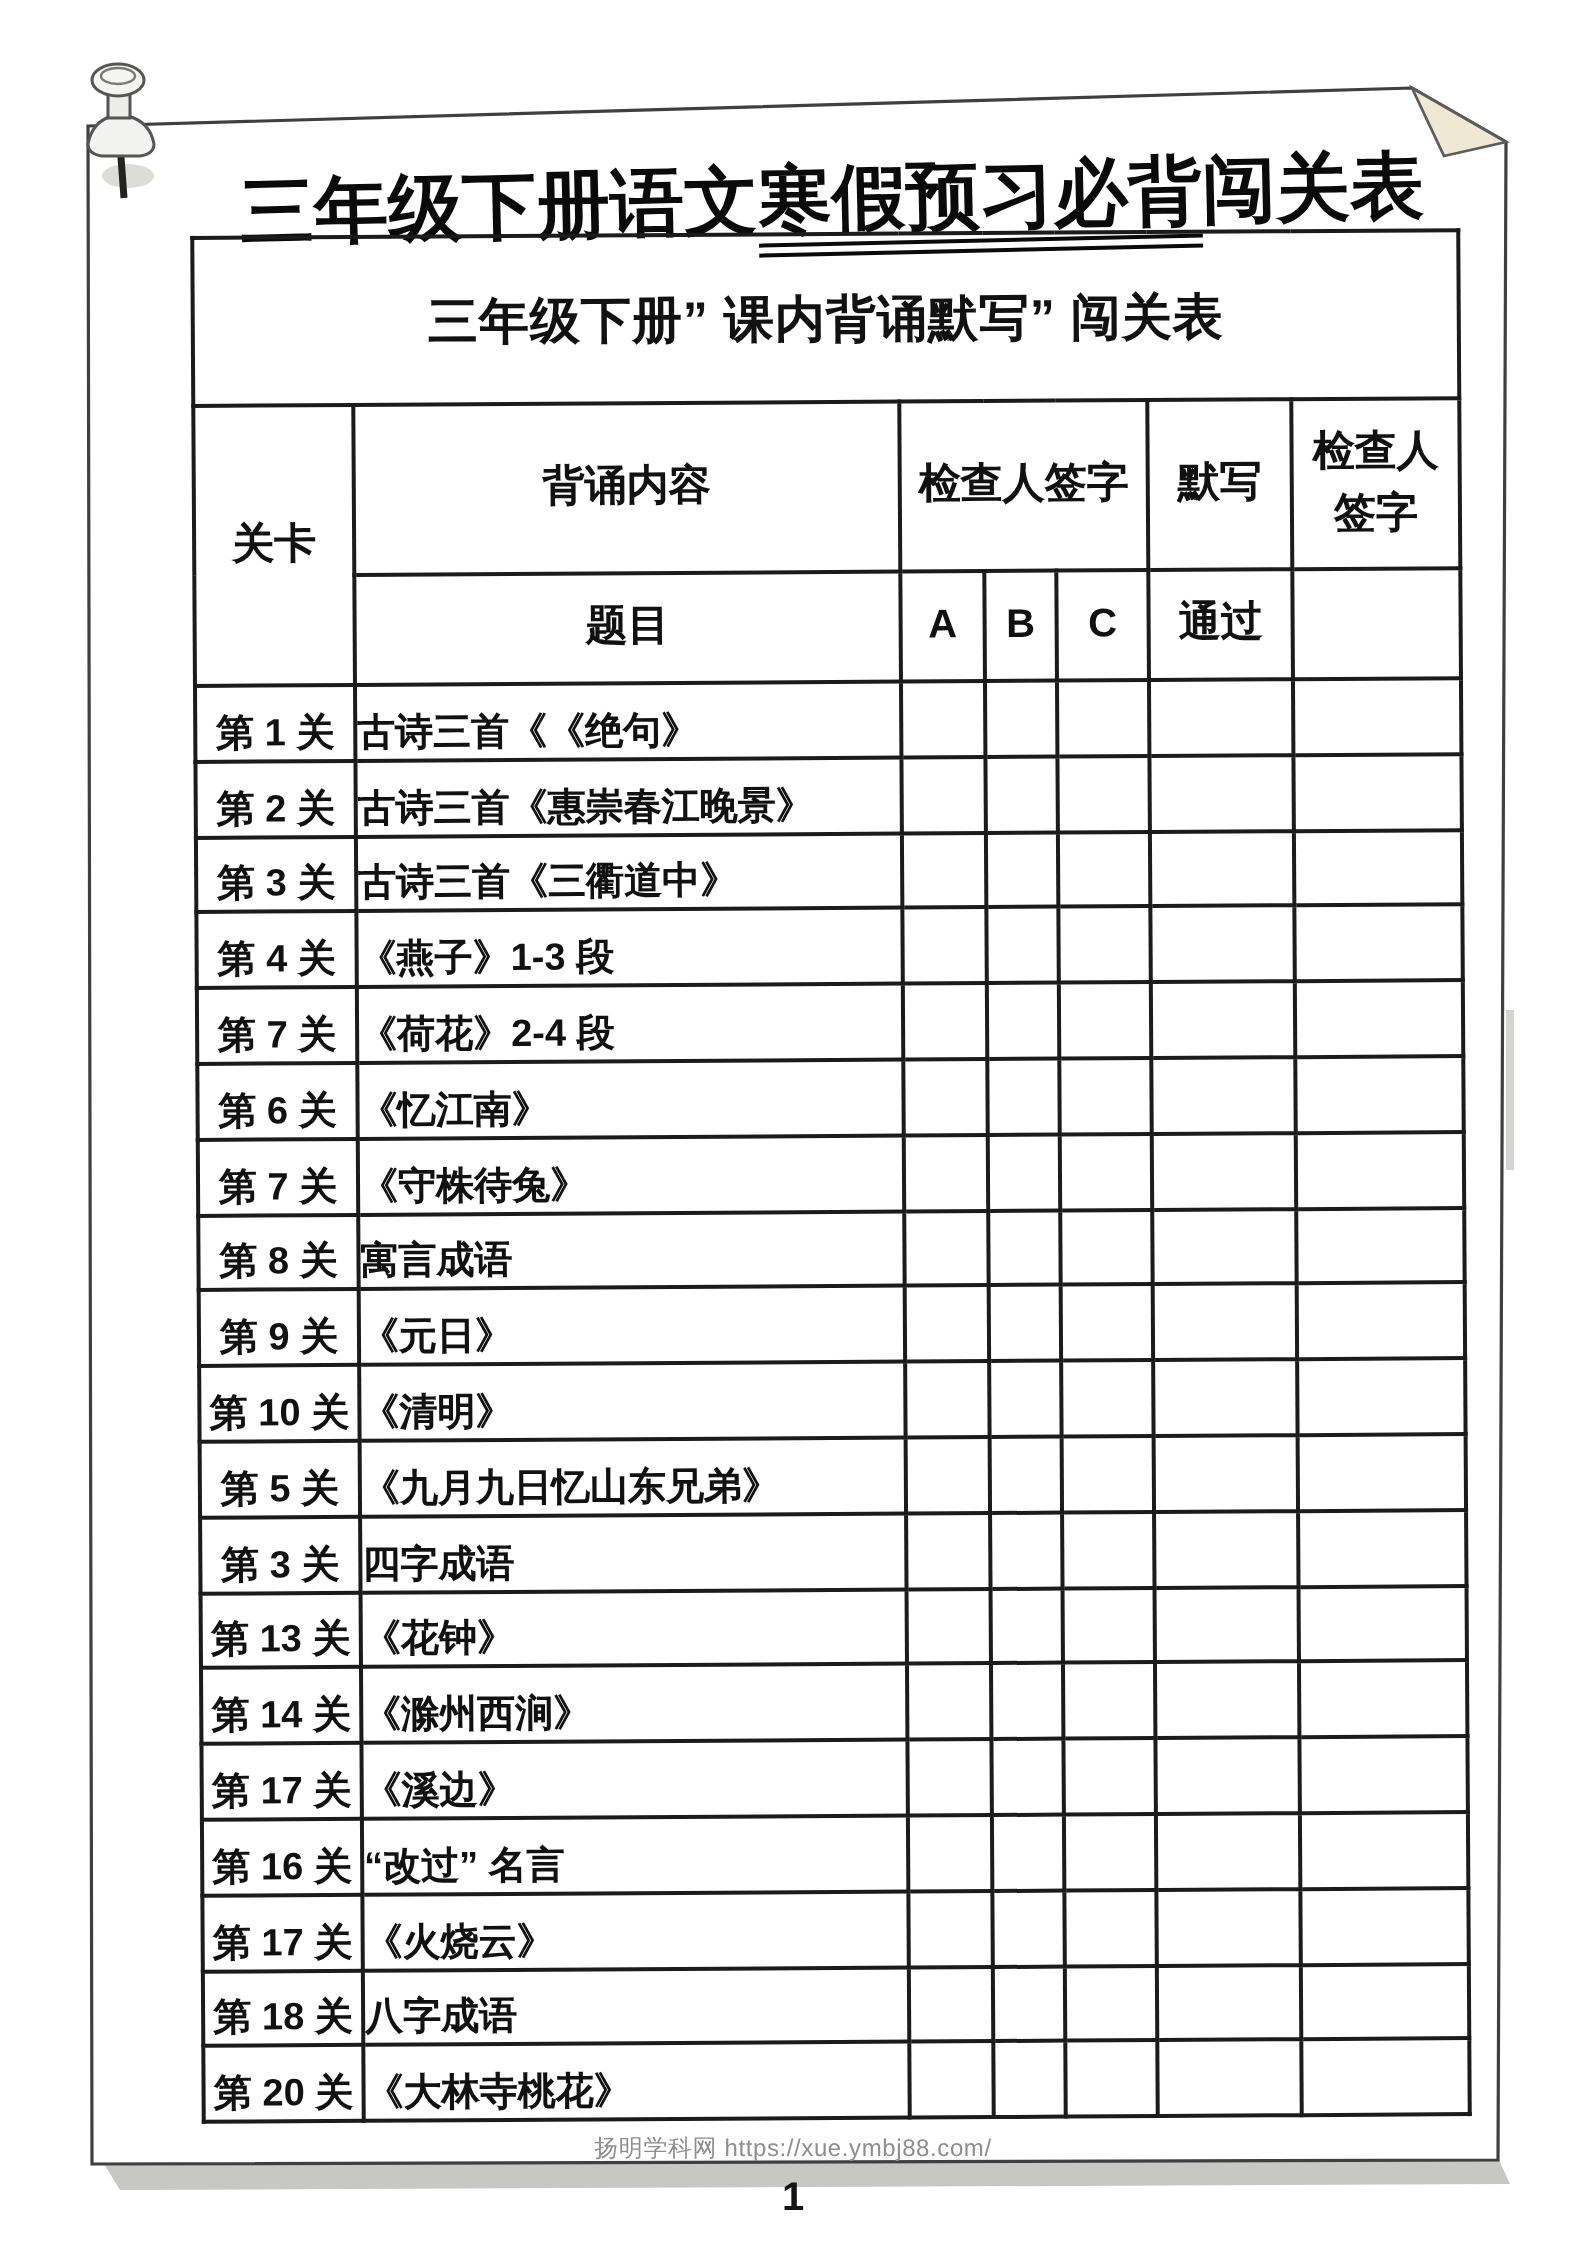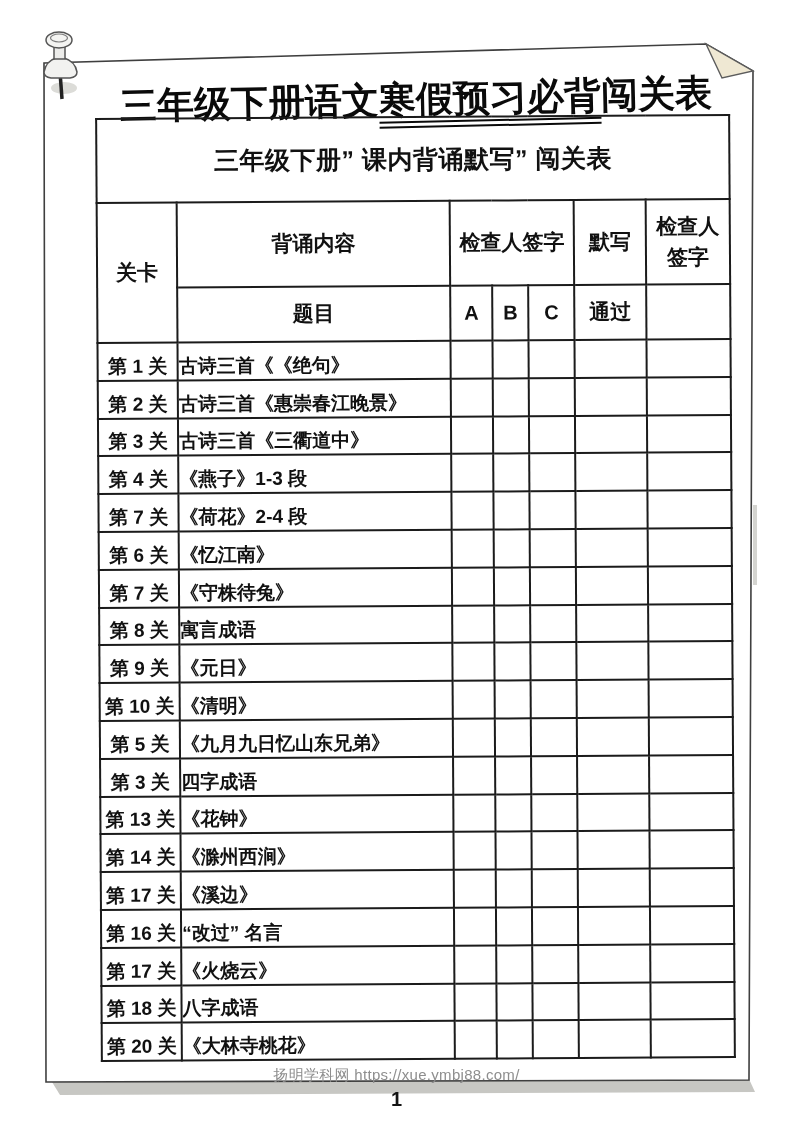--- a/index.html
+++ b/index.html
@@ -32,21 +32,21 @@
   td.h { font-weight:bold; font-size:21px; text-align:center; vertical-align:middle; line-height:1.45; }
   td.chk-h { padding:0 8px; }
   td.abc { font-weight:bold; font-size:20px; text-align:center; vertical-align:middle; }
 
   tr.r-data td { height:35.8px; vertical-align:bottom; font-size:19px; font-weight:600; }
   td.kc { text-align:center; padding-bottom:1px; white-space:nowrap; font-size:18px; }
   td.ct { text-align:left; padding:0 4px 1px 5px; white-space:nowrap; }
 
   .footer-link {
     position:absolute; top:1066px; left:0; width:793px; text-align:center;
-    font-size:15px; color:#8e8e8e; letter-spacing:0.3px;
+    font-size:12px; color:#8e8e8e; letter-spacing:0.3px;
   }
   .page-num {
     position:absolute; top:1088px; left:0; width:793px; text-align:center;
     font-size:20px; font-weight:bold; color:#141414;
   }
 </style>
 </head>
 <body>
 
 <svg class="paper-svg" viewBox="0 0 793 1122" aria-hidden="true">

